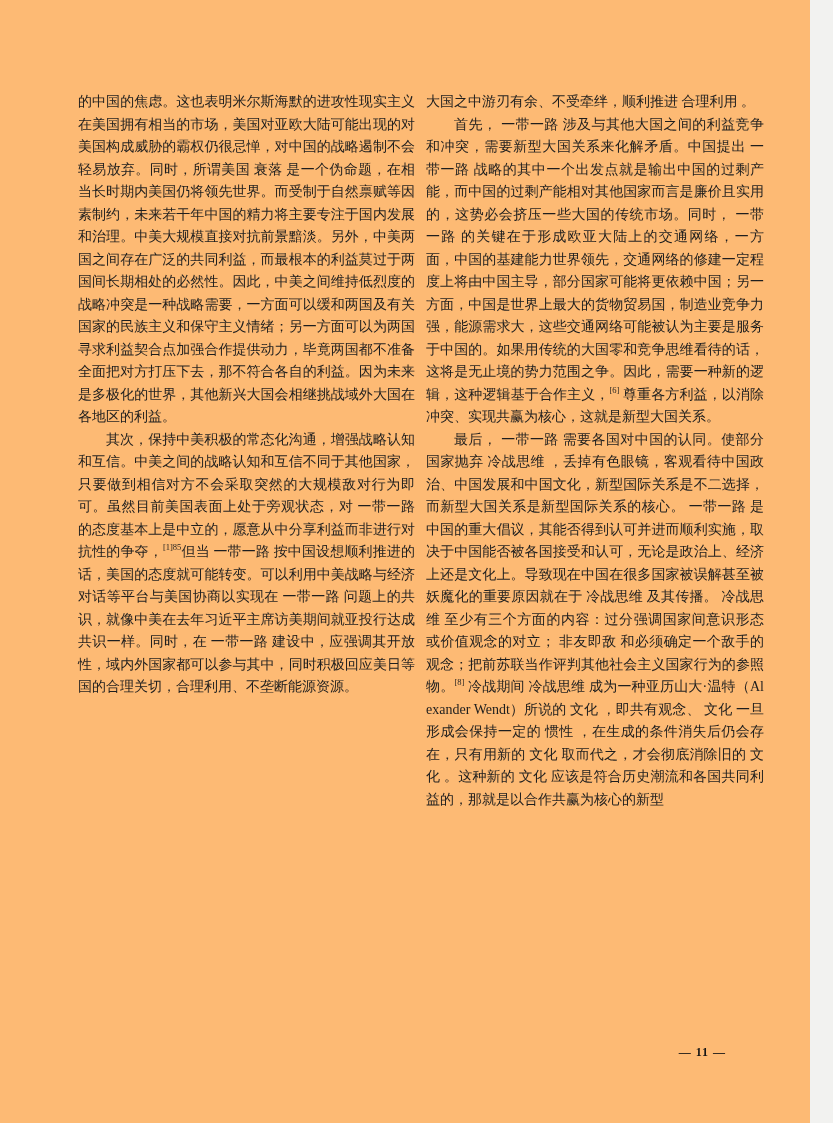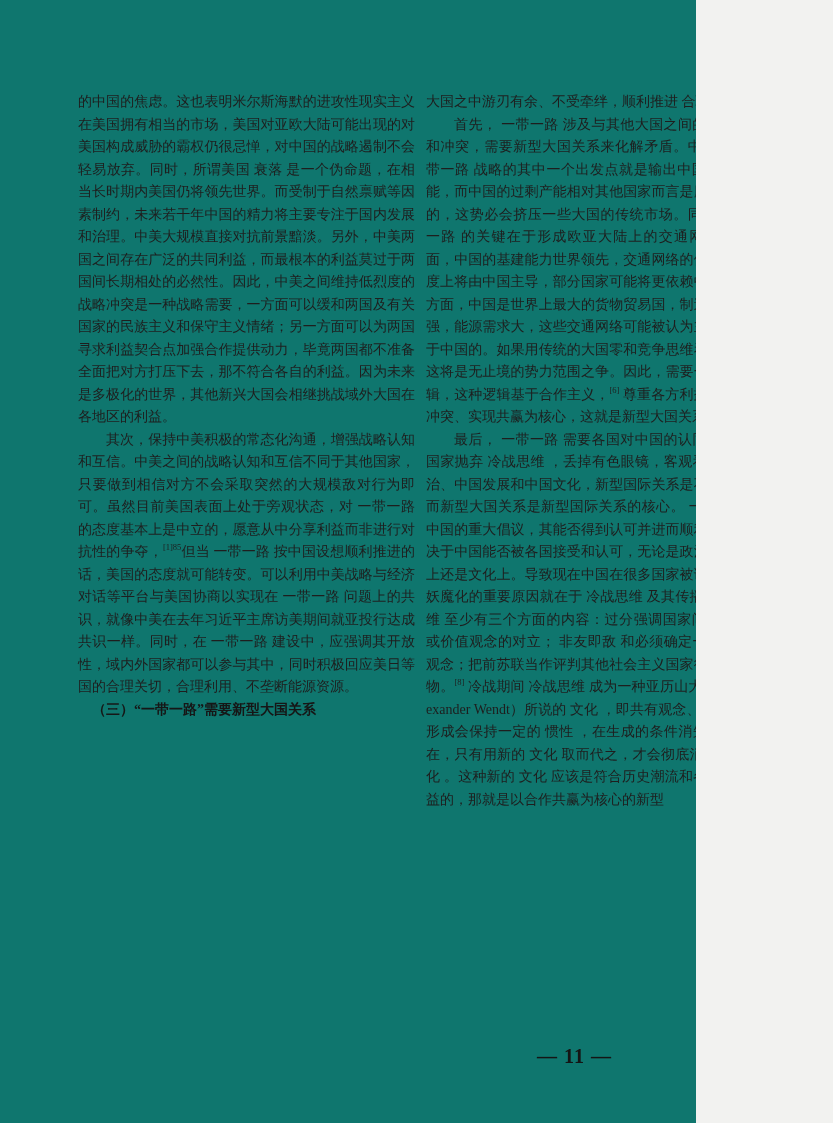--- a/index.html
+++ b/index.html
@@ -3,22 +3,22 @@
 <meta charset="utf-8">
 <style>
   html, body { margin: 0; padding: 0; }
   body {
     width: 833px; height: 1123px;
     background: #f2f2f0;
     font-family: "Liberation Serif", "DejaVu Serif", serif;
   }
   .page {
     position: relative;
-    width: 696px; height: 1123px;
-    background: #0f766e;
+    width: 810px; height: 1123px;
+    background: #fdba74;
     overflow: hidden;
   }
   .text-area {
     position: absolute;
     left: 78px; top: 91px;
     width: 686px;
     display: flex;
     gap: 11px;
   }
   .col { width: 337px; }
@@ -40,36 +40,35 @@
   sup {
     font-size: 8.5px;
     line-height: 0;
     vertical-align: super;
     letter-spacing: 0;
   }
   .footer {
     position: absolute;
     top: 1045px;
     right: 84px;
-    font-size: 20px;
+    font-size: 12px;
     font-weight: bold;
     color: #151515;
     letter-spacing: 1px;
   }
 </style>
 </head>
 <body>
 
 <div class="page">
   <div class="text-area">
 
     <div class="col">
       <p class="para">的中国的焦虑。这也表明米尔斯海默的进攻性现实主义在美国拥有相当的市场，美国对亚欧大陆可能出现的对美国构成威胁的霸权仍很忌惮，对中国的战略遏制不会轻易放弃。同时，所谓美国 衰落 是一个伪命题，在相当长时期内美国仍将领先世界。而受制于自然禀赋等因素制约，未来若干年中国的精力将主要专注于国内发展和治理。中美大规模直接对抗前景黯淡。另外，中美两国之间存在广泛的共同利益，而最根本的利益莫过于两国间长期相处的必然性。因此，中美之间维持低烈度的战略冲突是一种战略需要，一方面可以缓和两国及有关国家的民族主义和保守主义情绪；另一方面可以为两国寻求利益契合点加强合作提供动力，毕竟两国都不准备全面把对方打压下去，那不符合各自的利益。因为未来是多极化的世界，其他新兴大国会相继挑战域外大国在各地区的利益。</p>
       <p class="para ind">其次，保持中美积极的常态化沟通，增强战略认知和互信。中美之间的战略认知和互信不同于其他国家，只要做到相信对方不会采取突然的大规模敌对行为即可。虽然目前美国表面上处于旁观状态，对 一带一路 的态度基本上是中立的，愿意从中分享利益而非进行对抗性的争夺，<sup>[1]85</sup>但当 一带一路 按中国设想顺利推进的话，美国的态度就可能转变。可以利用中美战略与经济对话等平台与美国协商以实现在 一带一路 问题上的共识，就像中美在去年习近平主席访美期间就亚投行达成共识一样。同时，在 一带一路 建设中，应强调其开放性，域内外国家都可以参与其中，同时积极回应美日等国的合理关切，合理利用、不垄断能源资源。</p>
-      <p class="para heading">（三）“一带一路”需要新型大国关系</p>
     </div>
 
     <div class="col colr">
       <p class="para">大国之中游刃有余、不受牵绊，顺利推进 合理利用 。</p>
       <p class="para ind">首先， 一带一路 涉及与其他大国之间的利益竞争和冲突，需要新型大国关系来化解矛盾。中国提出 一带一路 战略的其中一个出发点就是输出中国的过剩产能，而中国的过剩产能相对其他国家而言是廉价且实用的，这势必会挤压一些大国的传统市场。同时， 一带一路 的关键在于形成欧亚大陆上的交通网络，一方面，中国的基建能力世界领先，交通网络的修建一定程度上将由中国主导，部分国家可能将更依赖中国；另一方面，中国是世界上最大的货物贸易国，制造业竞争力强，能源需求大，这些交通网络可能被认为主要是服务于中国的。如果用传统的大国零和竞争思维看待的话，这将是无止境的势力范围之争。因此，需要一种新的逻辑，这种逻辑基于合作主义，<sup>[6]</sup> 尊重各方利益，以消除冲突、实现共赢为核心，这就是新型大国关系。</p>
       <p class="para ind">最后， 一带一路 需要各国对中国的认同。使部分国家抛弃 冷战思维 ，丢掉有色眼镜，客观看待中国政治、中国发展和中国文化，新型国际关系是不二选择，而新型大国关系是新型国际关系的核心。 一带一路 是中国的重大倡议，其能否得到认可并进而顺利实施，取决于中国能否被各国接受和认可，无论是政治上、经济上还是文化上。导致现在中国在很多国家被误解甚至被妖魔化的重要原因就在于 冷战思维 及其传播。 冷战思维 至少有三个方面的内容：过分强调国家间意识形态或价值观念的对立； 非友即敌 和必须确定一个敌手的观念；把前苏联当作评判其他社会主义国家行为的参照物。<sup>[8]</sup> 冷战期间 冷战思维 成为一种亚历山大·温特（Alexander Wendt）所说的 文化 ，即共有观念、 文化 一旦形成会保持一定的 惯性 ，在生成的条件消失后仍会存在，只有用新的 文化 取而代之，才会彻底消除旧的 文化 。这种新的 文化 应该是符合历史潮流和各国共同利益的，那就是以合作共赢为核心的新型</p>
     </div>
 
   </div>
 

